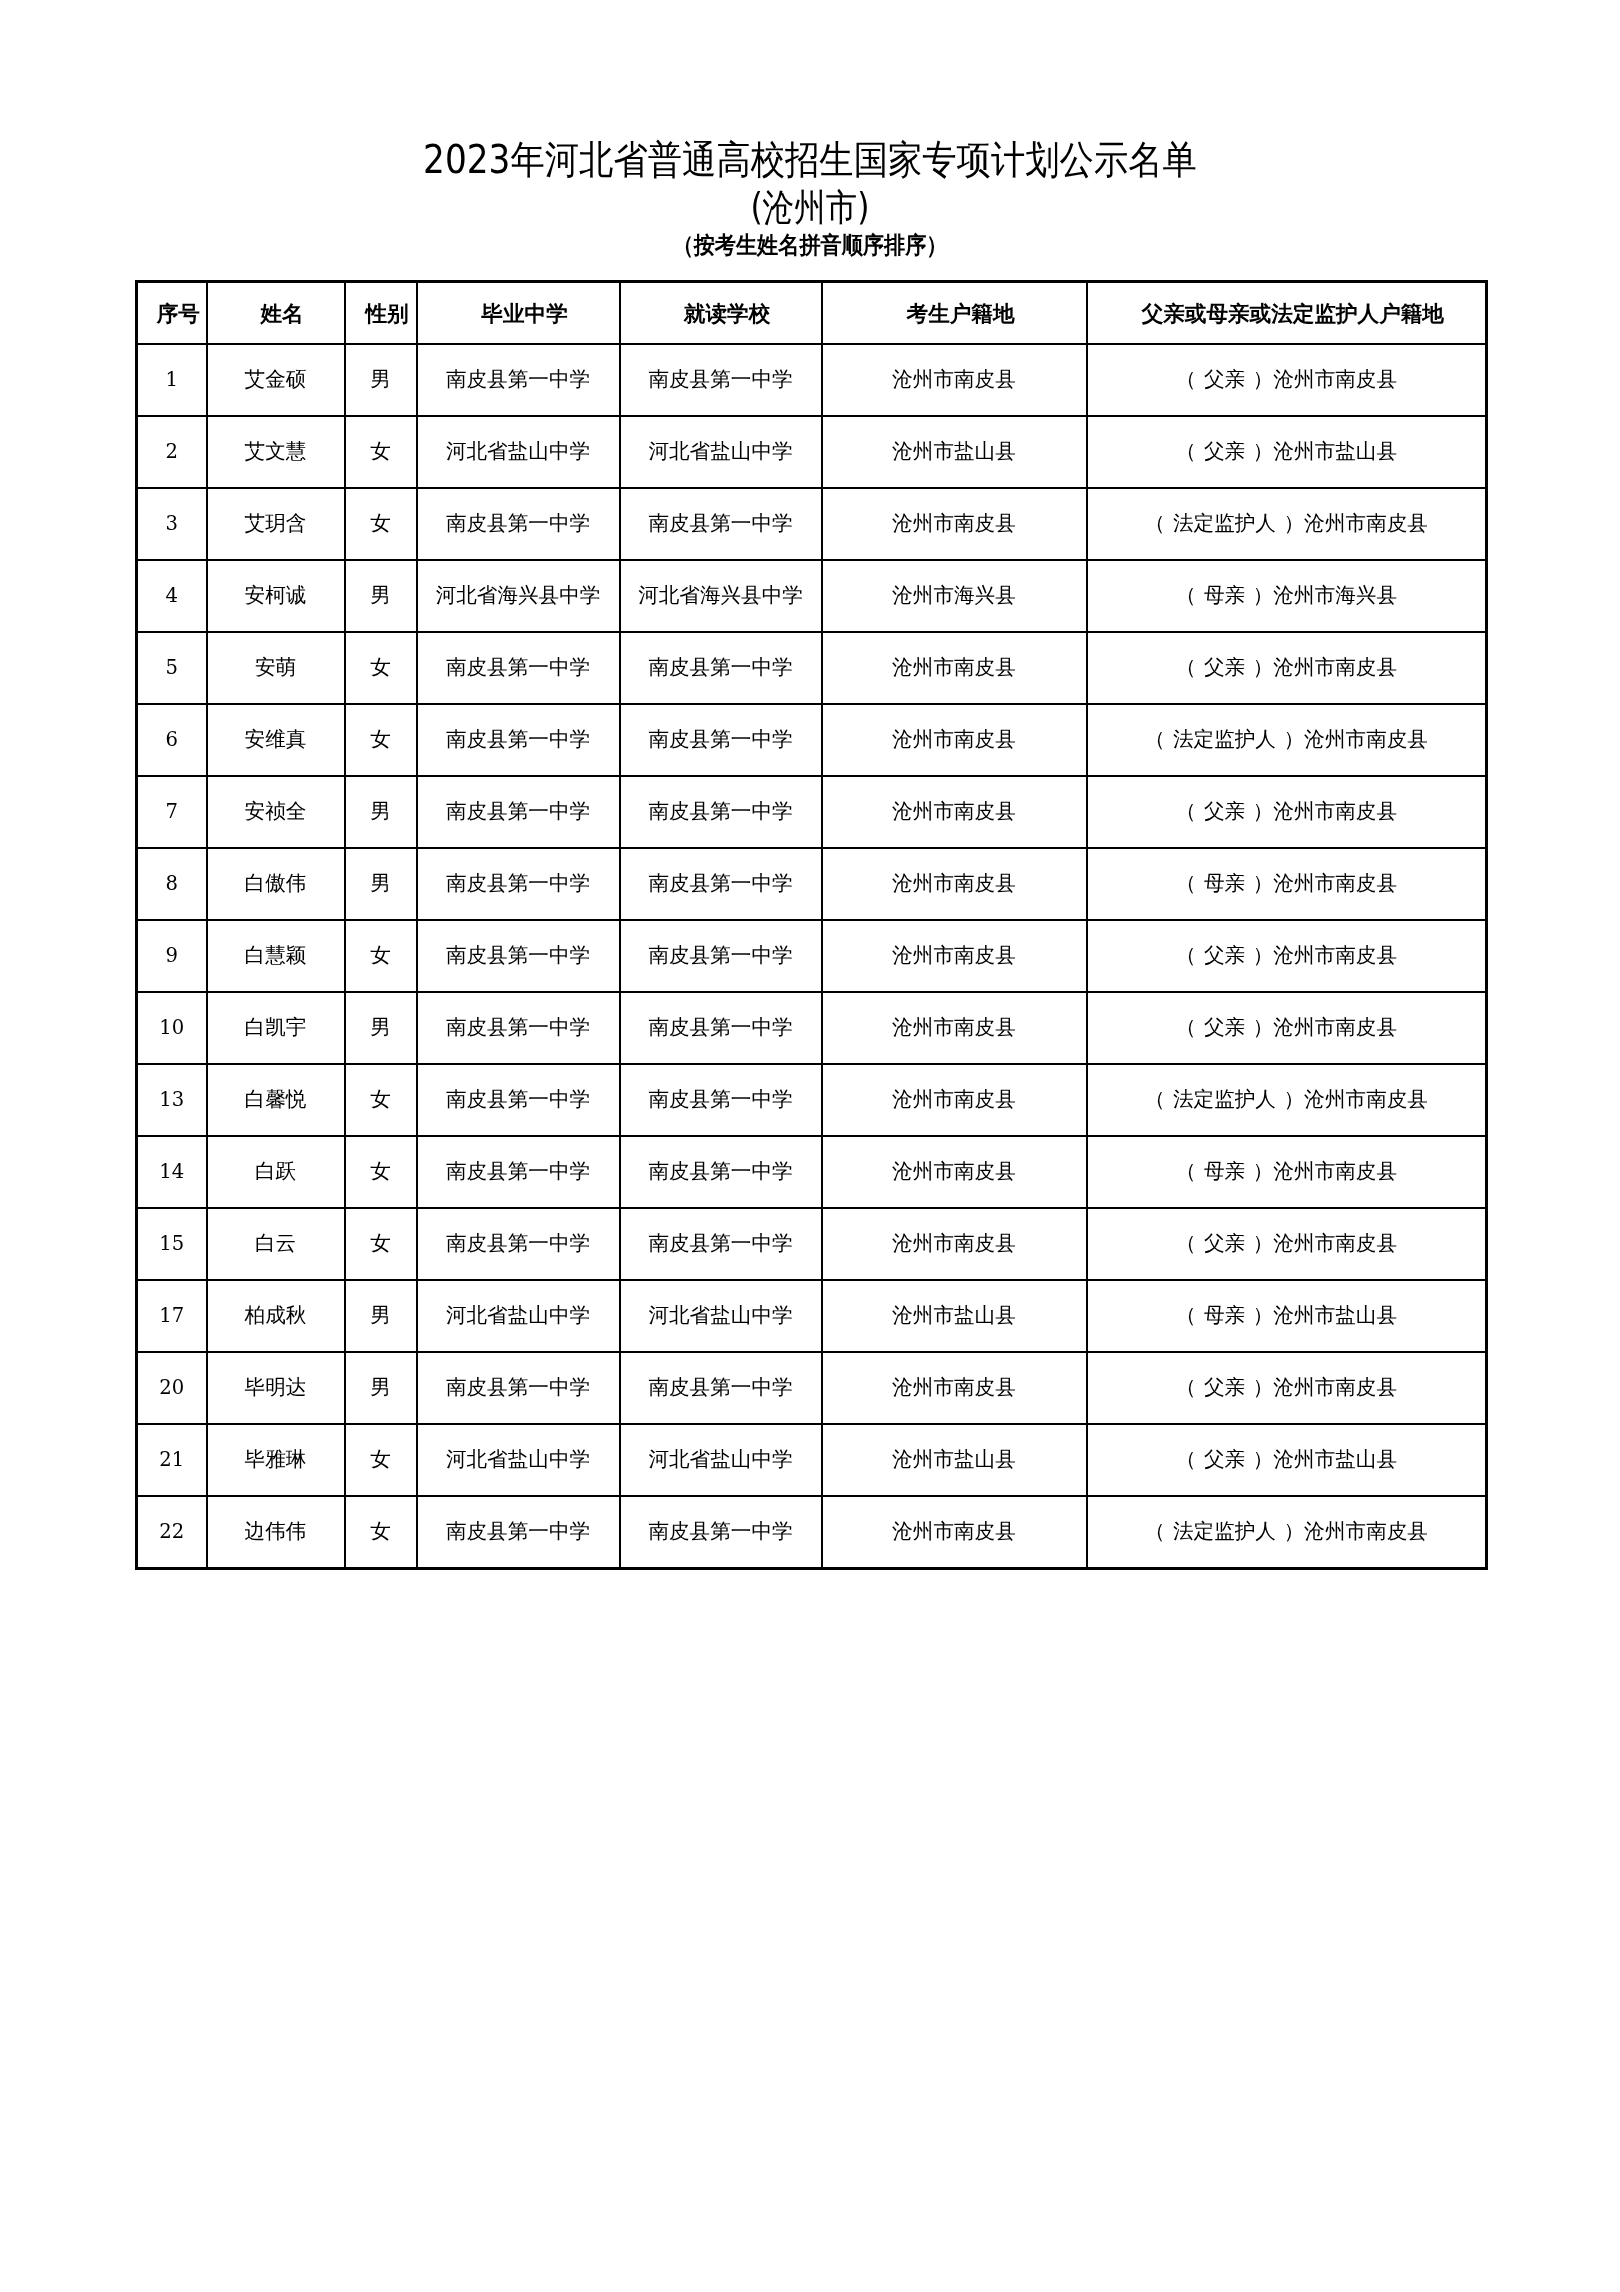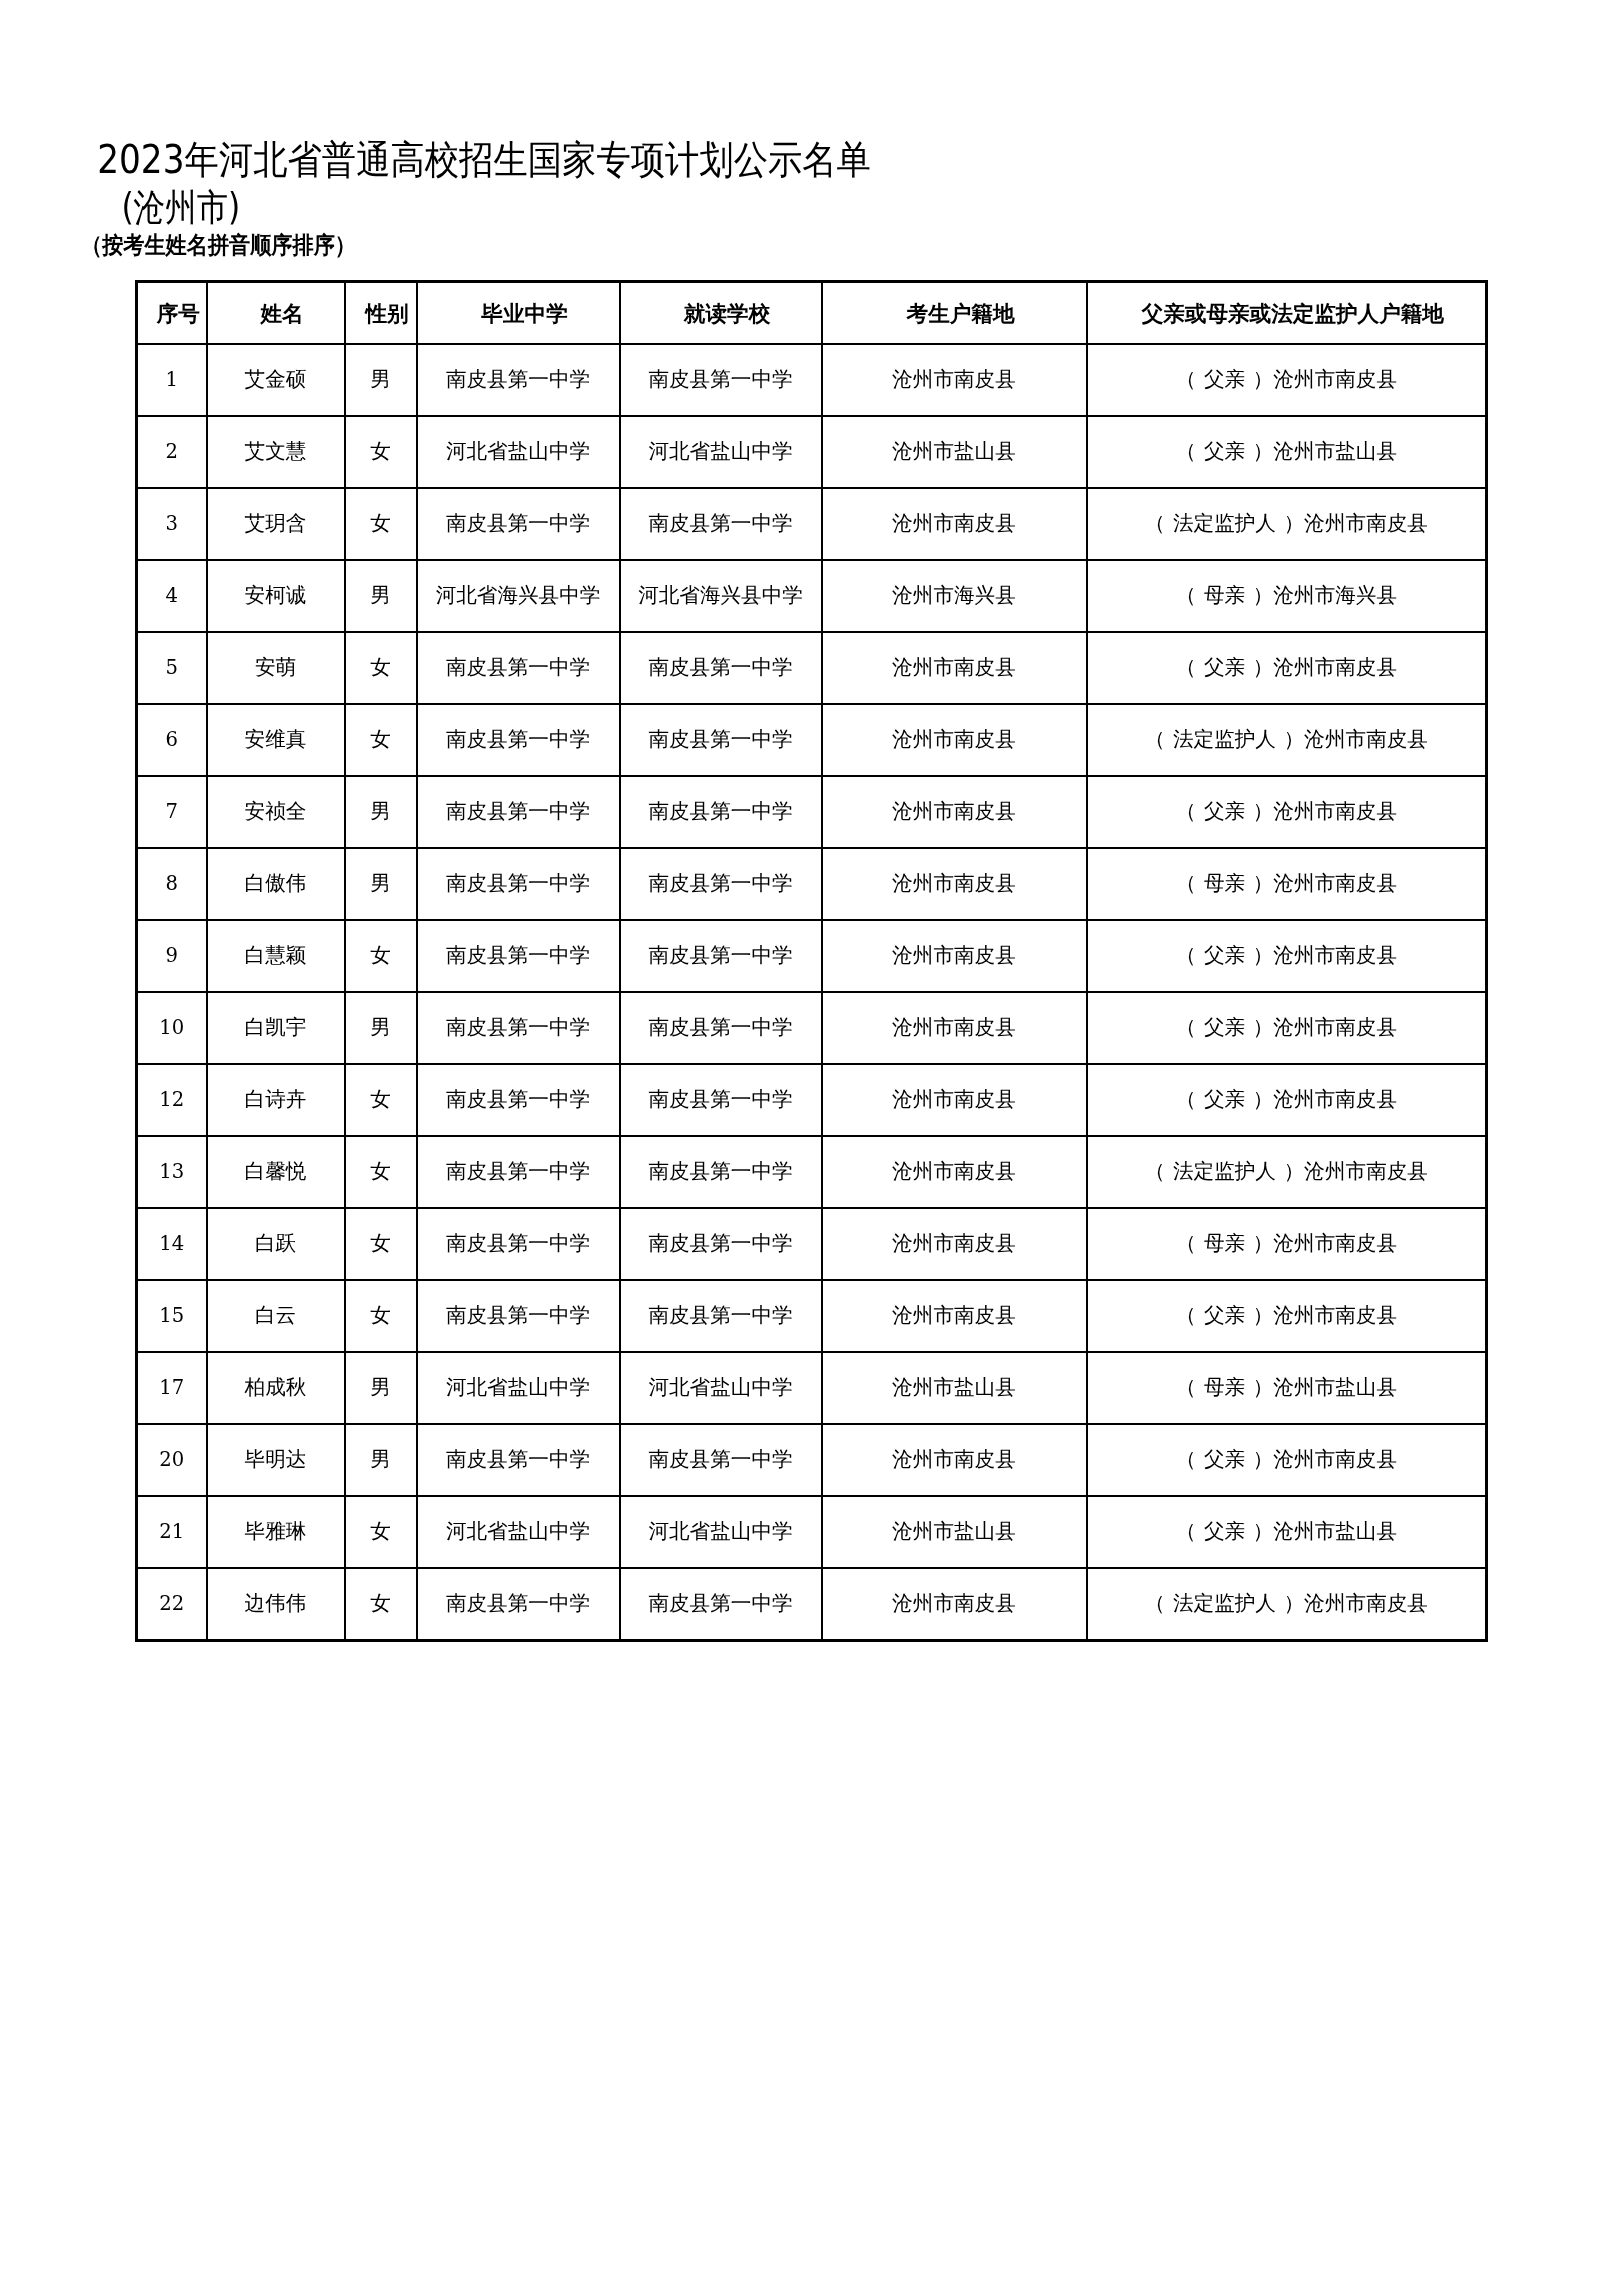--- a/index.html
+++ b/index.html
@@ -12,21 +12,21 @@
     height: 2293px;
     position: relative;
     font-family: "DejaVu Serif", "Liberation Serif", serif;
     color: #000;
   }
   .page-header {
     position: absolute;
     left: 0;
     top: 135px;
     width: 1620px;
-    text-align: left;
+    text-align: center;
   }
   .title {
     font-family: "DejaVu Sans", "Liberation Sans", sans-serif;
     font-size: 39px;
     line-height: 49px;
     letter-spacing: 0px;
     transform: scaleX(0.88);
     font-weight: normal;
     margin: 0;
   }
@@ -200,29 +200,20 @@
       <tr>
         <td class="idx">10</td>
         <td>白凯宇</td>
         <td>男</td>
         <td>南皮县第一中学</td>
         <td>南皮县第一中学</td>
         <td>沧州市南皮县</td>
         <td><span>（</span><span class="paren">父亲</span><span>）</span><span>沧州市南皮县</span></td>
       </tr>
       <tr>
-        <td class="idx">12</td>
-        <td>白诗卉</td>
-        <td>女</td>
-        <td>南皮县第一中学</td>
-        <td>南皮县第一中学</td>
-        <td>沧州市南皮县</td>
-        <td><span>（</span><span class="paren">父亲</span><span>）</span><span>沧州市南皮县</span></td>
-      </tr>
-      <tr>
         <td class="idx">13</td>
         <td>白馨悦</td>
         <td>女</td>
         <td>南皮县第一中学</td>
         <td>南皮县第一中学</td>
         <td>沧州市南皮县</td>
         <td><span>（</span><span class="paren">法定监护人</span><span>）</span><span>沧州市南皮县</span></td>
       </tr>
       <tr>
         <td class="idx">14</td>

